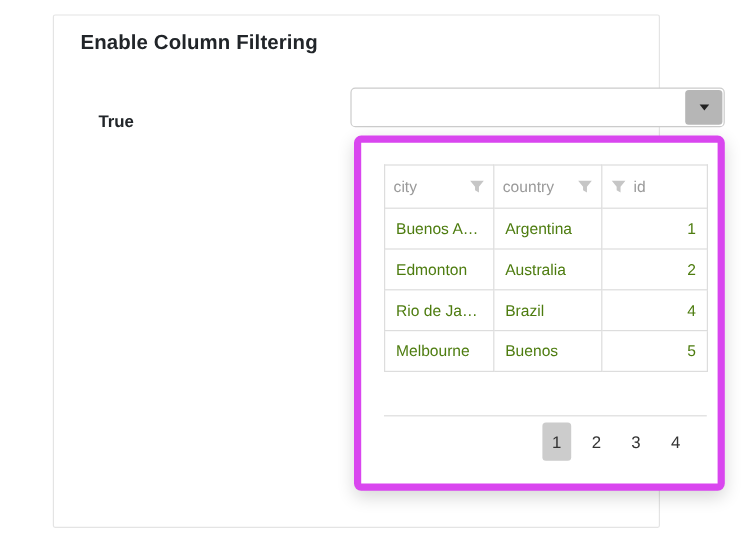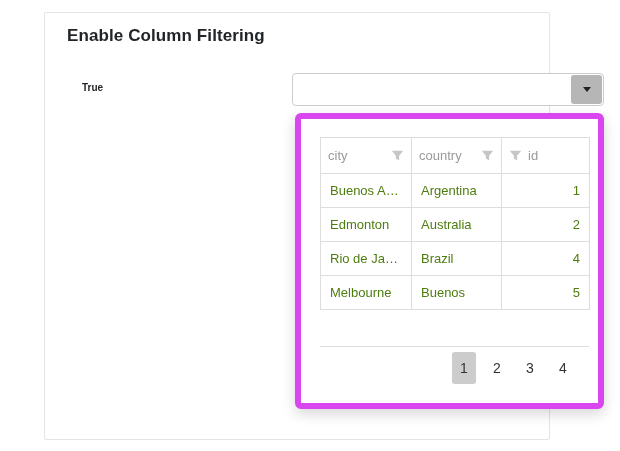--- a/index.html
+++ b/index.html
@@ -9,22 +9,22 @@
 
   .card {
     position:absolute; left:8px; top:12px; width:506px; height:428px;
     background:#fff; border:1px solid #e4e4e4; border-radius:2px;margin-left:36px;
   }
   .card-title {
     position:absolute; left:22px; top:13px;
     font-size:17px; font-weight:bold; color:#212529; letter-spacing:0.1px;
   }
   .state-label {
-    position:absolute; left:37px; top:69px;
-    font-size:10px; font-weight:bold; color:#212529;
+    position:absolute; left:37px; top:80px;
+    font-size:14px; font-weight:bold; color:#212529;
   }
 
   
   .combobox {
     position:absolute; left:247px; top:60px; width:312px; height:33px;
     background:#fff; border:1px solid #cccccc; border-radius:4px;
   }
   .combo-input {
     position:absolute; left:0; top:0; width:276px; height:31px;
     border:none; outline:none; background:transparent;

